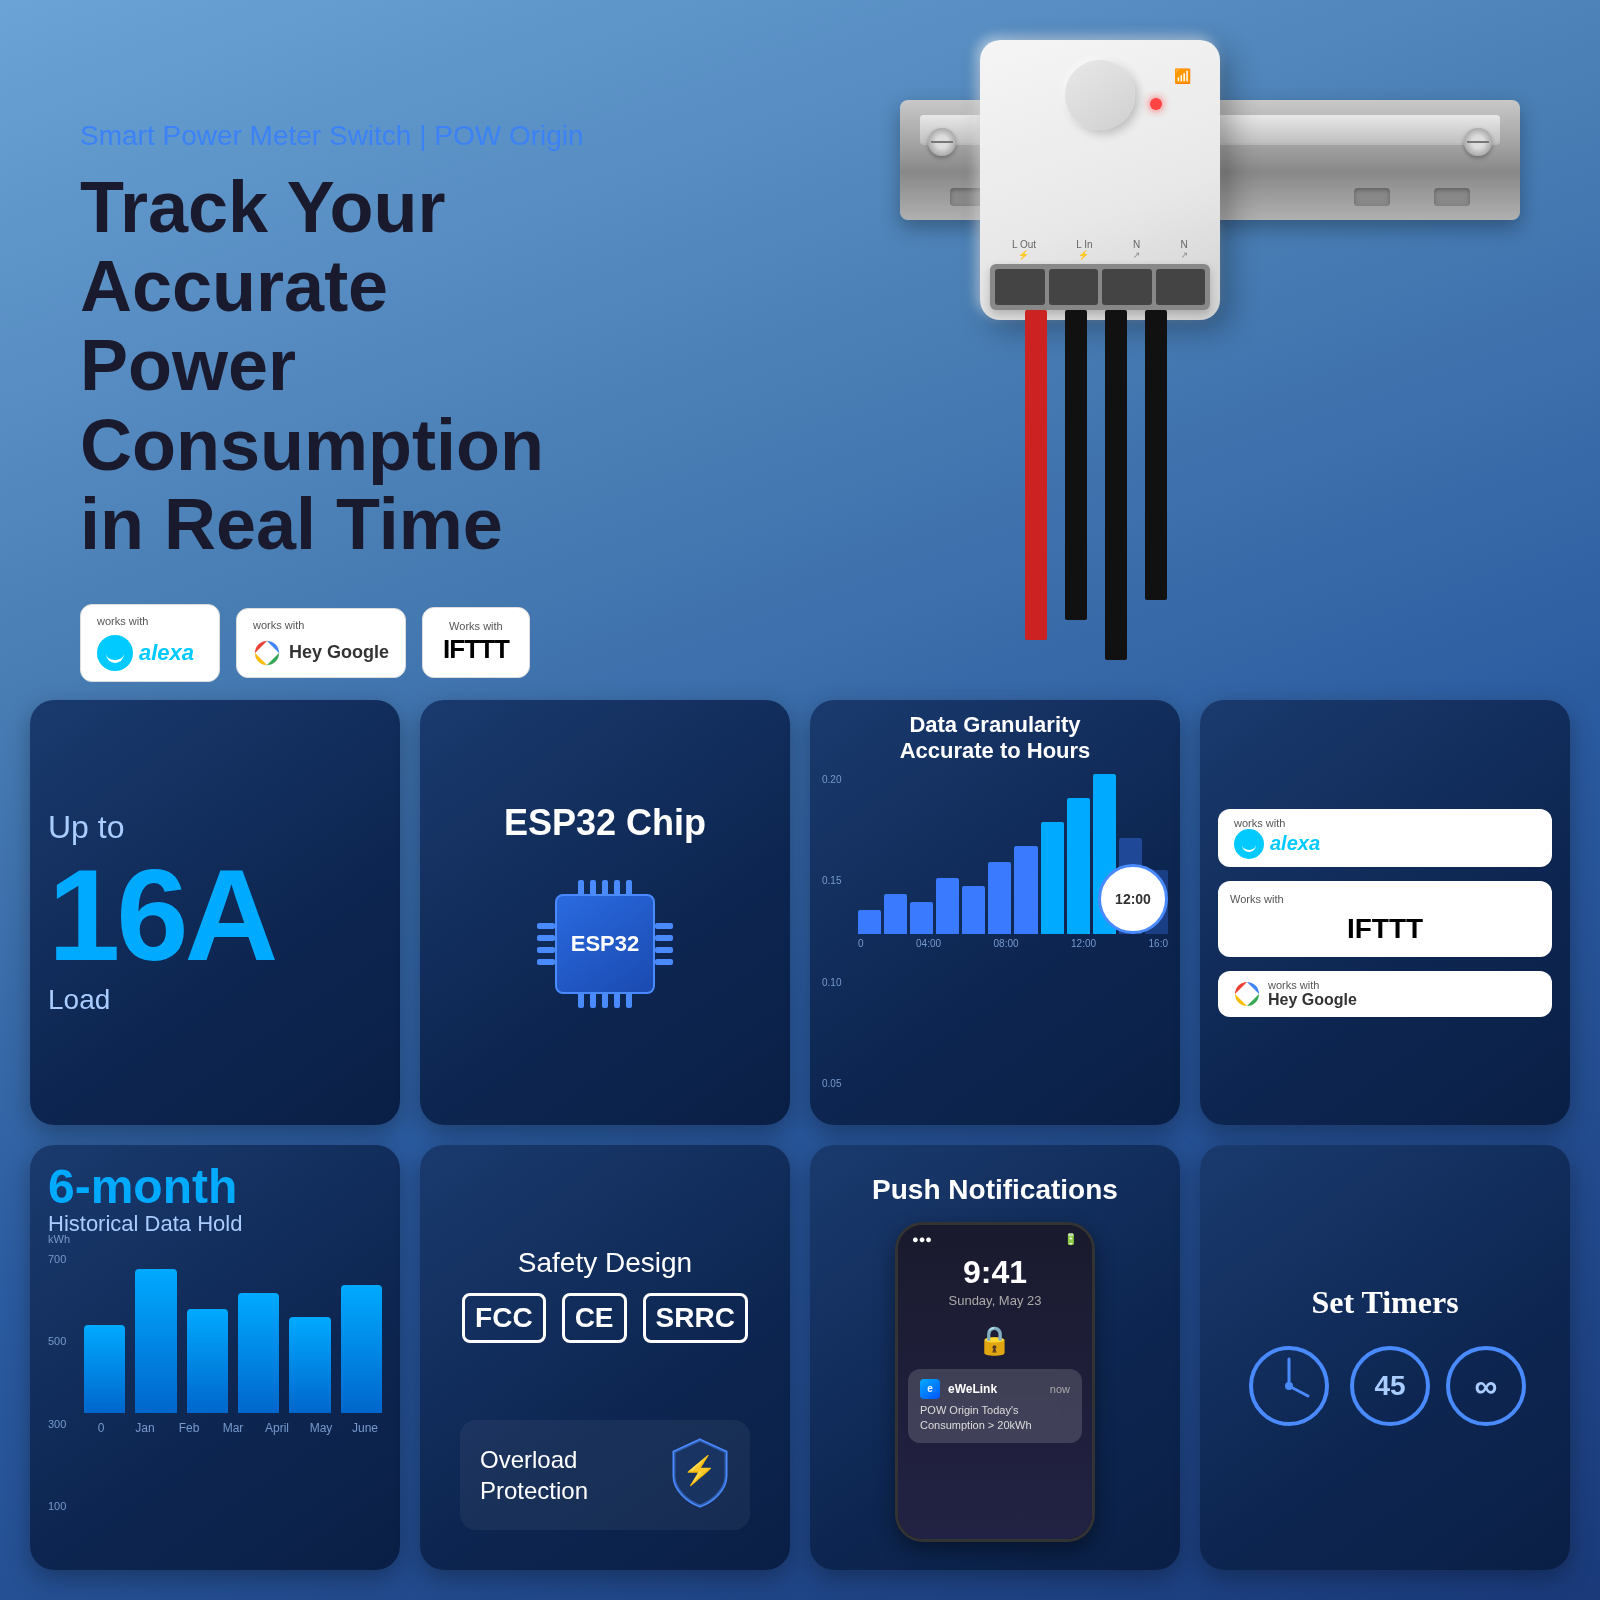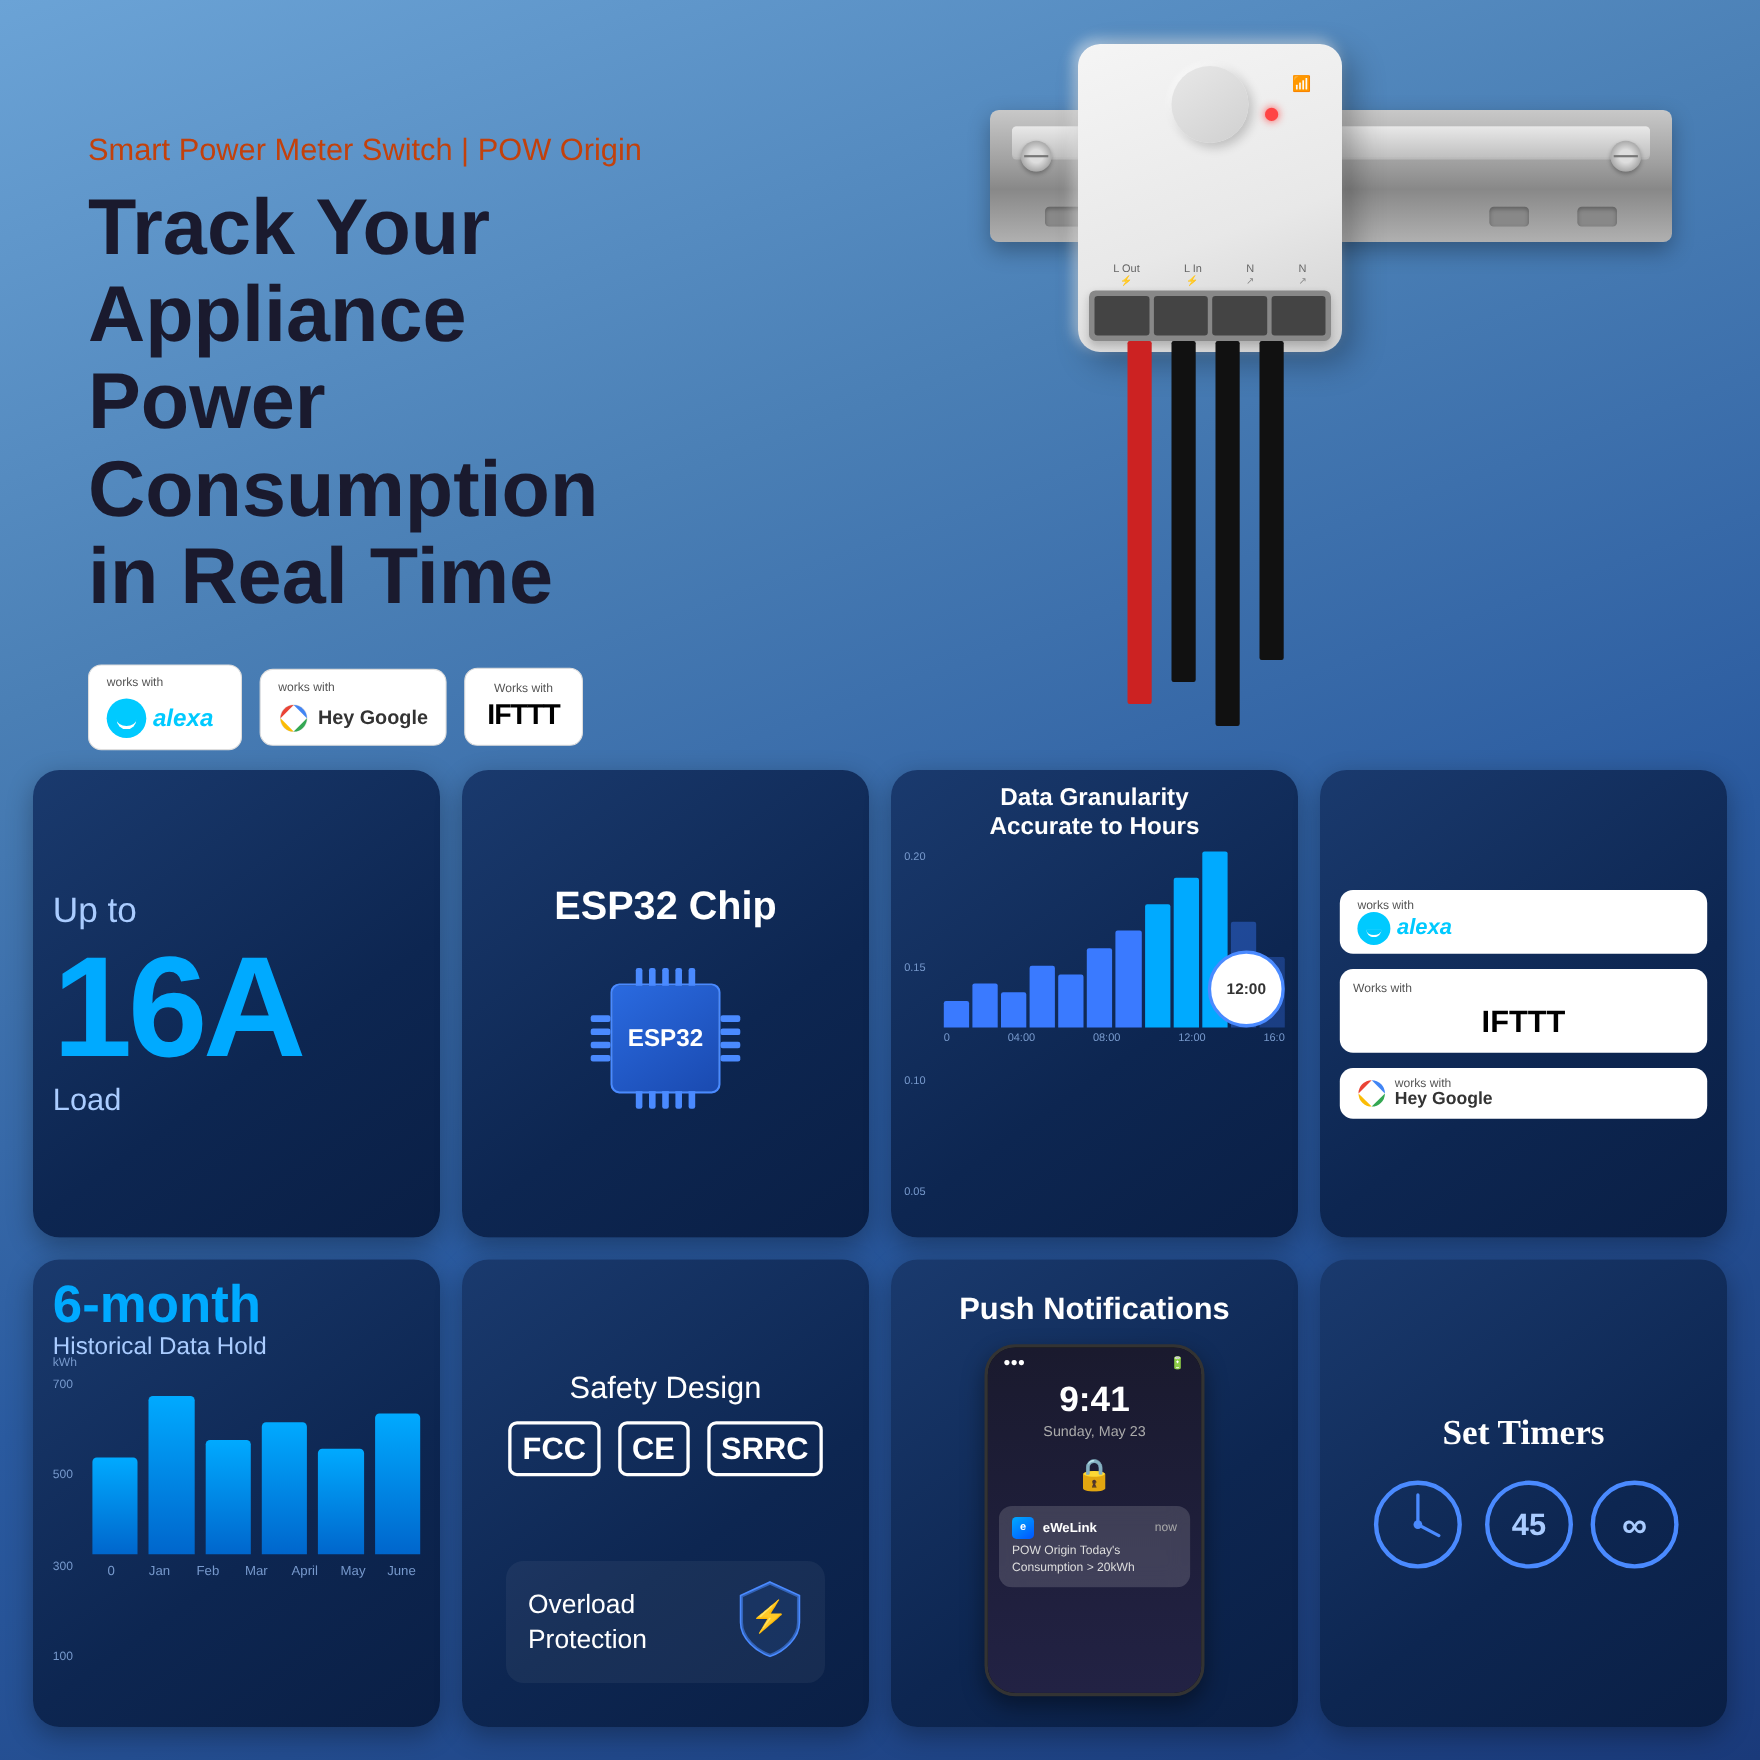--- a/index.html
+++ b/index.html
@@ -20,21 +20,21 @@
       height: 680px;
     }
 
     .top-left {
       flex: 0 0 560px;
       padding-top: 60px;
     }
 
     .subtitle {
       font-size: 28px;
-      color: #c2410c;
+      color: #3b82f6;
       margin-bottom: 16px;
       font-weight: 400;
     }
 
     .main-title {
       font-size: 72px;
       font-weight: 900;
       color: #1a1a2e;
       line-height: 1.1;
       margin-bottom: 40px;
@@ -507,21 +507,21 @@
       box-shadow: 0 2px 4px rgba(0,0,0,0.3);
     }
   </style>
 </head>
 <body>
 
 <div class="top-section">
   <div class="top-left">
     <div class="subtitle">Smart Power Meter Switch | POW Origin</div>
     <div class="main-title">
-      <span>Track Your Appliance</span><br>
+      <span>Track Your Accurate</span><br>
       <span>Power Consumption</span><br>
       <span>in Real Time</span>
     </div>
     <div class="badges">
 
       <div class="badge" style="flex-direction:column;align-items:flex-start;padding:10px 16px;min-width:140px;">
         <span style="font-size:11px;color:#555;">works with</span>
         <div class="alexa-logo">
           <div class="alexa-smile"></div>
           <span class="alexa-text">alexa</span>

